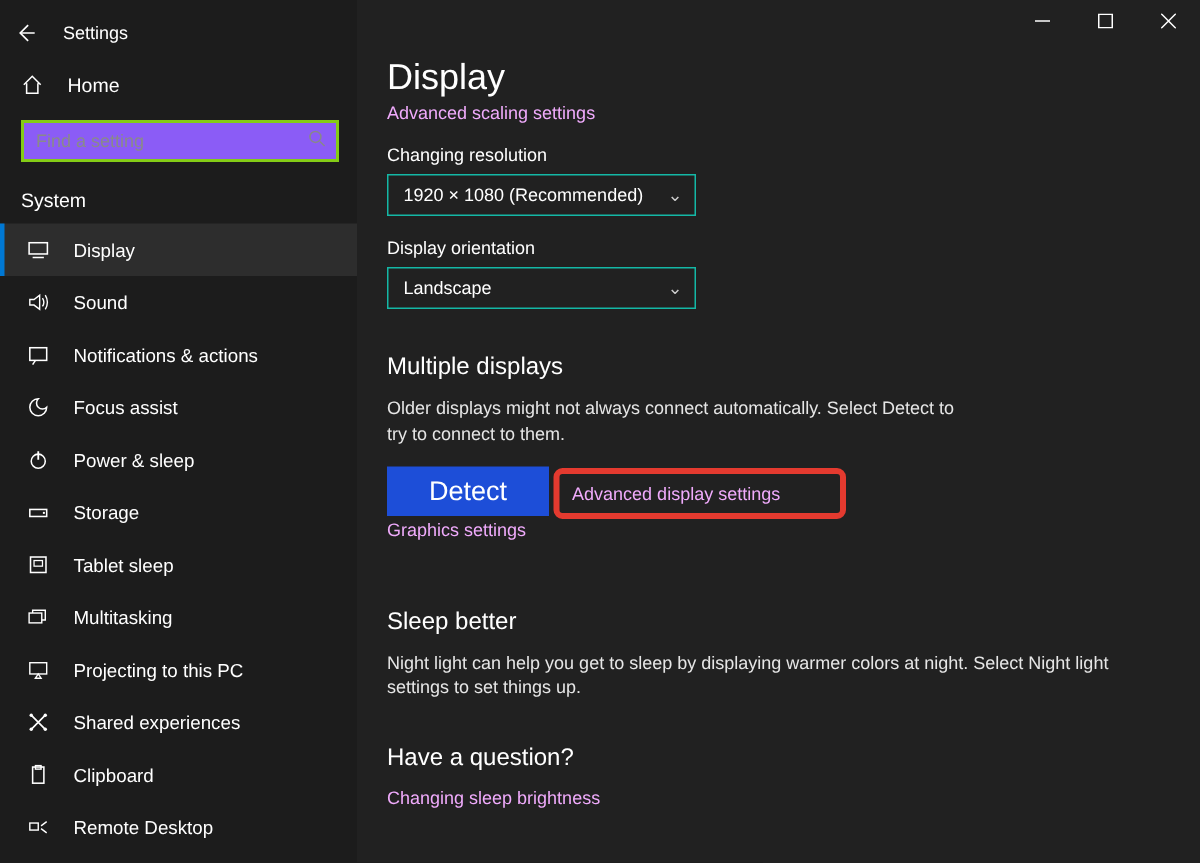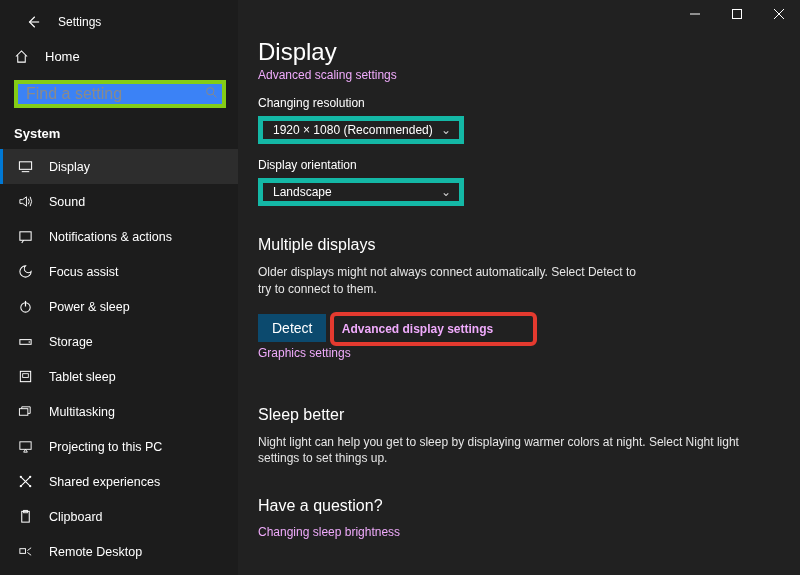--- a/index.html
+++ b/index.html
@@ -20,21 +20,21 @@
     flex: 0 0 238px;
     background: #1c1c1c;
     display: flex;
     flex-direction: column;
     padding-top: 6px;
   }
   .titlebar-left {
     display: flex;
     align-items: center;
     height: 32px;
-    padding-left: 20px;
+    padding-left: 4px;
   }
   .back-btn {
     width: 26px; height: 26px;
     display: flex; align-items: center; justify-content: center;
     cursor: pointer;
     margin-right: 12px;
   }
   .app-title { font-size: 12px; }
   .home-row {
     display: flex;
@@ -44,40 +44,40 @@
     cursor: pointer;
     gap: 16px;
   }
   .home-row .label { font-size: 13px; }
   .search-wrap {
     margin: 6px 12px 8px 14px;
   }
   .search {
     width: 100%;
     height: 28px;
-    background: #3b82f6;
-    border: 4px solid #84cc16;
+    background: #8b5cf6;
+    border: 2px solid #84cc16;
     color: #fff;
     padding: 0 26px 0 8px;
     outline: none;
-    font-size: 16px;
+    font-size: 12px;
   }
   .search::placeholder { color: #8a8a8a; }
   .search-icon {
     position: relative;
     float: right;
     margin-top: -22px;
     margin-right: 8px;
     color: #888;
     pointer-events: none;
   }
   .group-label {
     padding: 10px 14px 8px 14px;
     font-size: 13px;
-    font-weight: 700;
+    font-weight: 400;
   }
   .nav-item {
     display: flex;
     align-items: center;
     height: 35px;
     padding-left: 14px;
     gap: 16px;
     cursor: pointer;
     border-left: 3px solid transparent;
   }
@@ -110,55 +110,54 @@
     font-size: 24px;
     font-weight: 400;
     margin-top: 38px;
     margin-bottom: 2px;
   }
   .link { color: #f0abfc; font-size: 12px; cursor: pointer; }
   .field-label { font-size: 12px; margin-top: 14px; margin-bottom: 6px; }
   .select {
     width: 206px;
     height: 28px;
-    border: 5px solid #14b8a6;
+    border: 1px solid #14b8a6;
     background: #212121;
     display: flex;
     align-items: center;
     justify-content: space-between;
     padding: 0 8px 0 10px;
     font-size: 12px;
     cursor: pointer;
   }
   .chevron { color:#ccc; font-size:12px; }
   .section-h {
     font-size: 16px;
     font-weight: 400;
     margin-top: 30px;
     margin-bottom: 10px;
   }
   .body-text { font-size: 12px; color: #e6e6e6; line-height: 1.4; max-width: 520px; }
   .btn {
     display: inline-block;
-    background: #0c4a6e;
+    background: #1d4ed8;
     border: none;
     color: #fff;
-    font-size: 14px;
-    padding: 6px 14px;
+    font-size: 18px;
+    padding: 6px 28px;
     margin-top: 10px;
     cursor: pointer;
   }
   .link-block { display:block; margin-top: 14px; }
   .highlight {
     border: 4px solid #e43a2f;
     border-radius: 6px;
     padding: 6px 40px 6px 8px;
     display: inline-block;
     margin-top: 14px;
-    font-weight: bold;
   }
   svg { display:block; }
 </style>
 </head>
 <body>
 
 <div class="sidebar">
 
   <div class="titlebar-left">
     <div class="back-btn">

